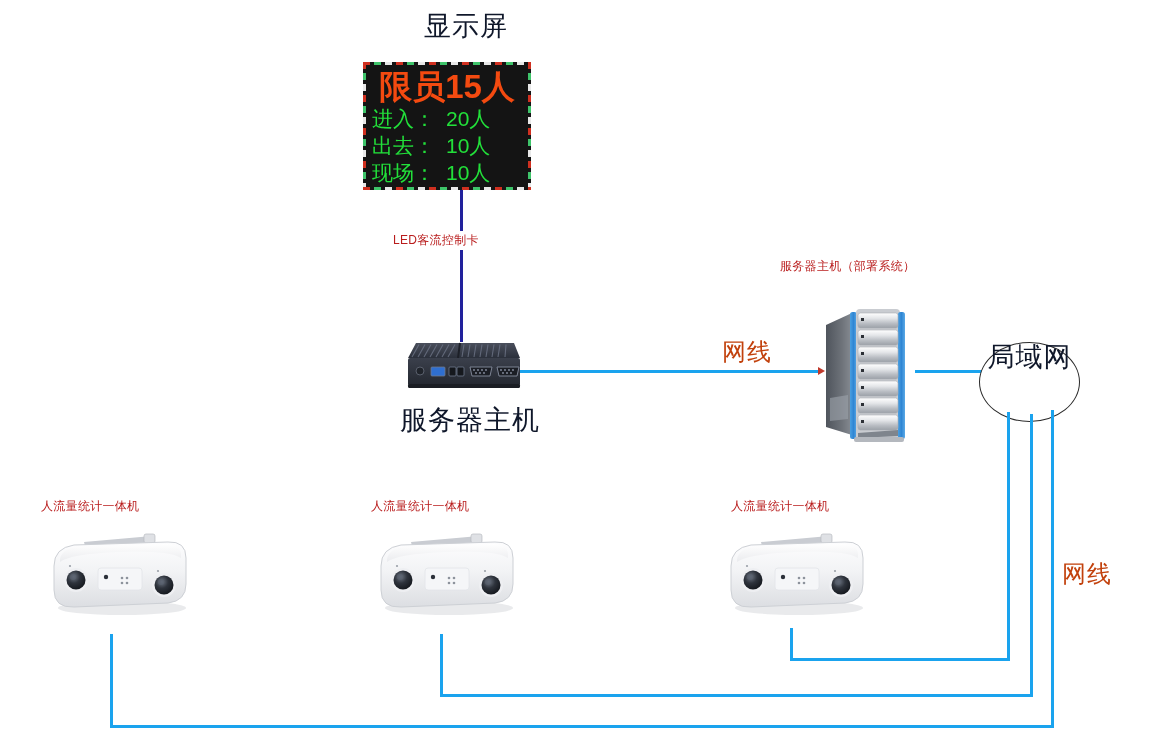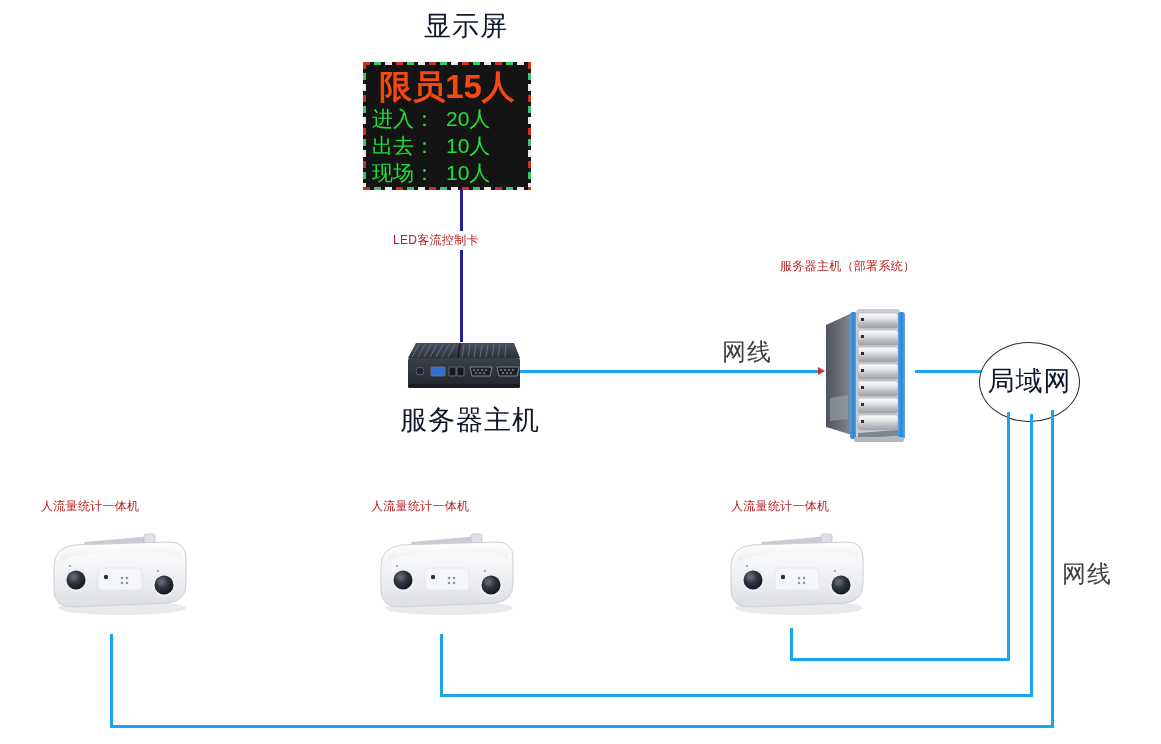--- a/index.html
+++ b/index.html
@@ -31,21 +31,21 @@
     letter-spacing: 1px;
   }
   .label-blue {
     color: #b91c1c;
     font-size: 12px;
     font-weight: normal;
     white-space: nowrap;
     letter-spacing: 0.3px;
   }
   .label-net {
-    color: #404040;
+    color: #c2410c;
     font-size: 24px;
     white-space: nowrap;
     letter-spacing: 1px;
   }
 
   
   .led-panel {
     position: absolute;
     background: #141414;
     box-sizing: border-box;
@@ -134,21 +134,21 @@
     border-left: 7px solid #c0392b;
   }
 
   
   .lan-ellipse {
     position: absolute;
     border: 1.6px solid #2b2b2b;
     border-radius: 50%;
     background: #fff;
     display: flex;
-    align-items: center;
+    align-items: flex-start;
     justify-content: center;
   }
 
   
   .minipc-wrap { position: absolute; }
 
   
   .server-wrap { position: absolute; }
 
   

